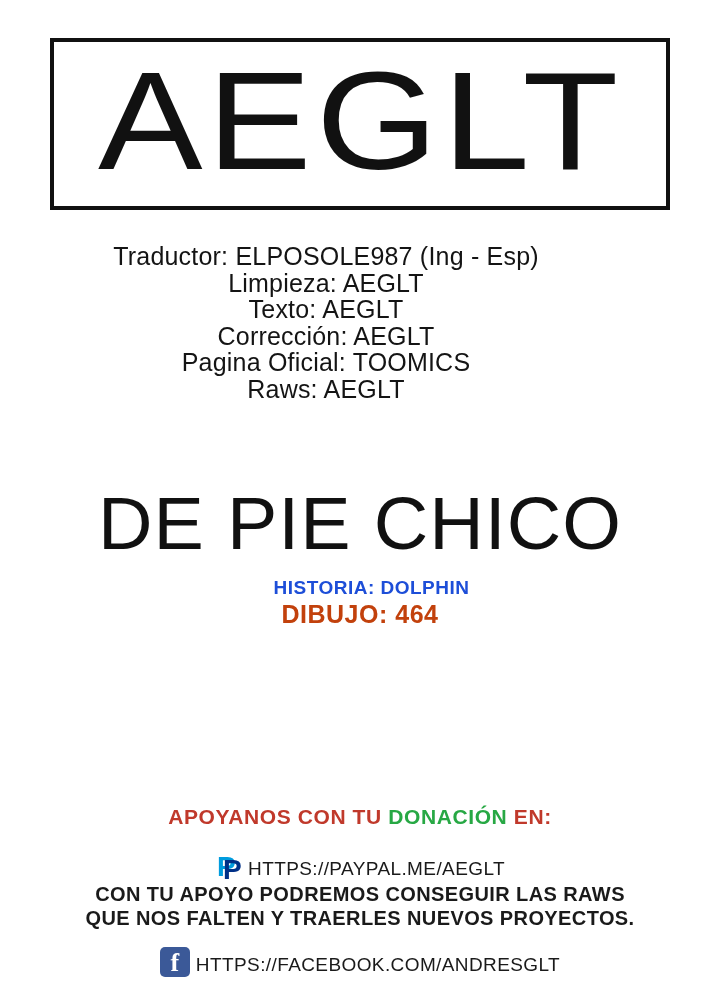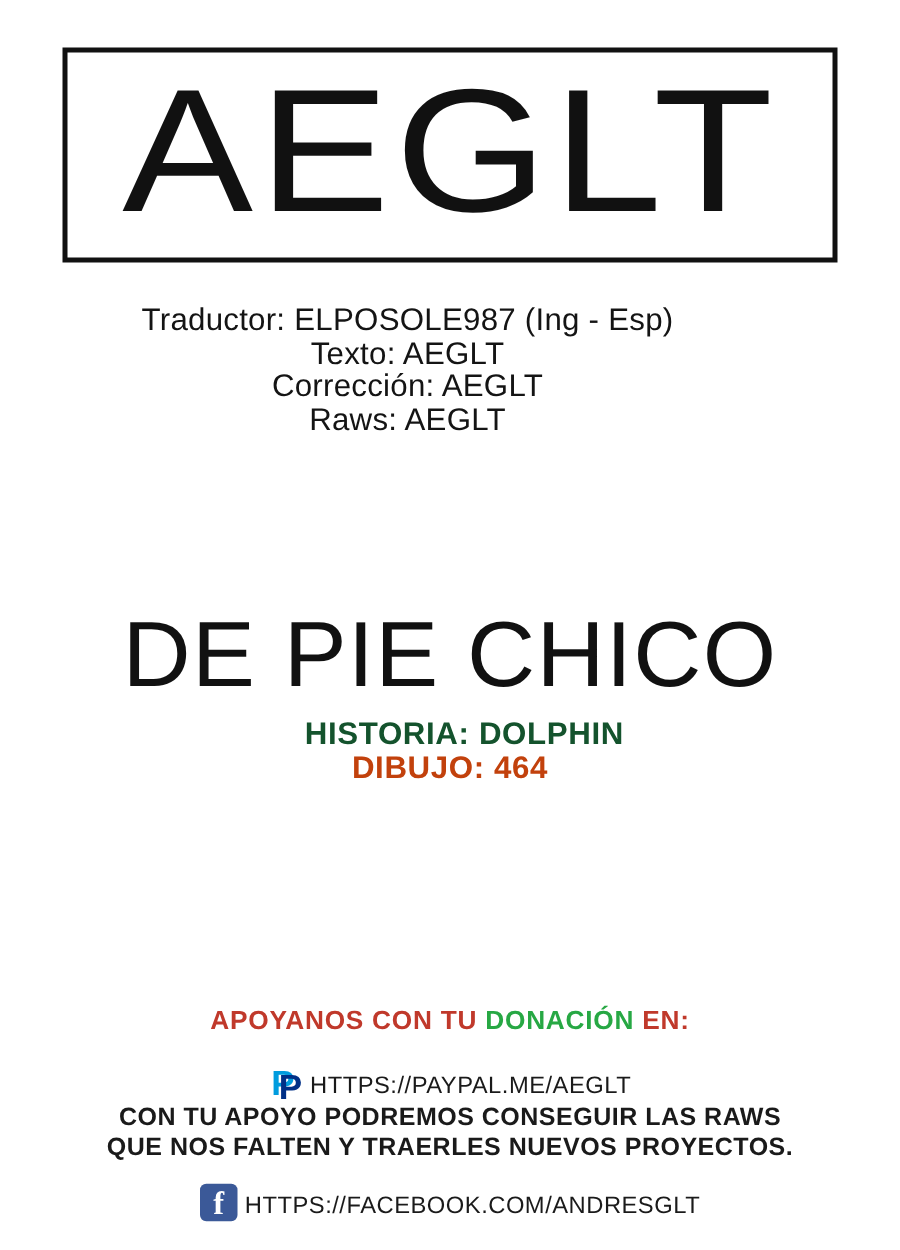--- a/index.html
+++ b/index.html
@@ -82,24 +82,24 @@
     font-weight: 400;
     font-size: 74px;
     line-height: 78px;
     letter-spacing: 1px;
     color: #111111;
     transform: scaleX(1.02);
   }
   .subtitle {
     font-family: "Liberation Sans", sans-serif;
     font-weight: 700;
-    font-size: 25px;
+    font-size: 19px;
     line-height: 27px;
     letter-spacing: 0.5px;
-    color: #14532d;
+    color: #1d4ed8;
     margin-top: 11px;
     padding-left: 23px;
   }
   .subtitle2 {
     font-family: "Liberation Sans", sans-serif;
     font-weight: 700;
     font-size: 25px;
     line-height: 27px;
     letter-spacing: 0.5px;
     color: #c2410c;
@@ -212,26 +212,34 @@
   <div class="logo-box">
     <div class="logo-text">AEGLT</div>
   </div>
 
   <div class="credits">
     <div class="credit-line">
       <span class="role">Traductor:</span>
       <span>ELPOSOLE987 (Ing - Esp)</span>
     </div>
     <div class="credit-line">
+      <span class="role">Limpieza:</span>
+      <span>AEGLT</span>
+    </div>
+    <div class="credit-line">
       <span class="role">Texto:</span>
       <span>AEGLT</span>
     </div>
     <div class="credit-line">
       <span class="role">Corrección:</span>
       <span>AEGLT</span>
+    </div>
+    <div class="credit-line">
+      <span class="role">Pagina Oficial:</span>
+      <span>TOOMICS</span>
     </div>
     <div class="credit-line">
       <span class="role">Raws:</span>
       <span>AEGLT</span>
     </div>
   </div>
 
   <div class="title-block">
     <div class="main-title">DE PIE CHICO</div>
     <div class="subtitle">HISTORIA: DOLPHIN</div>

